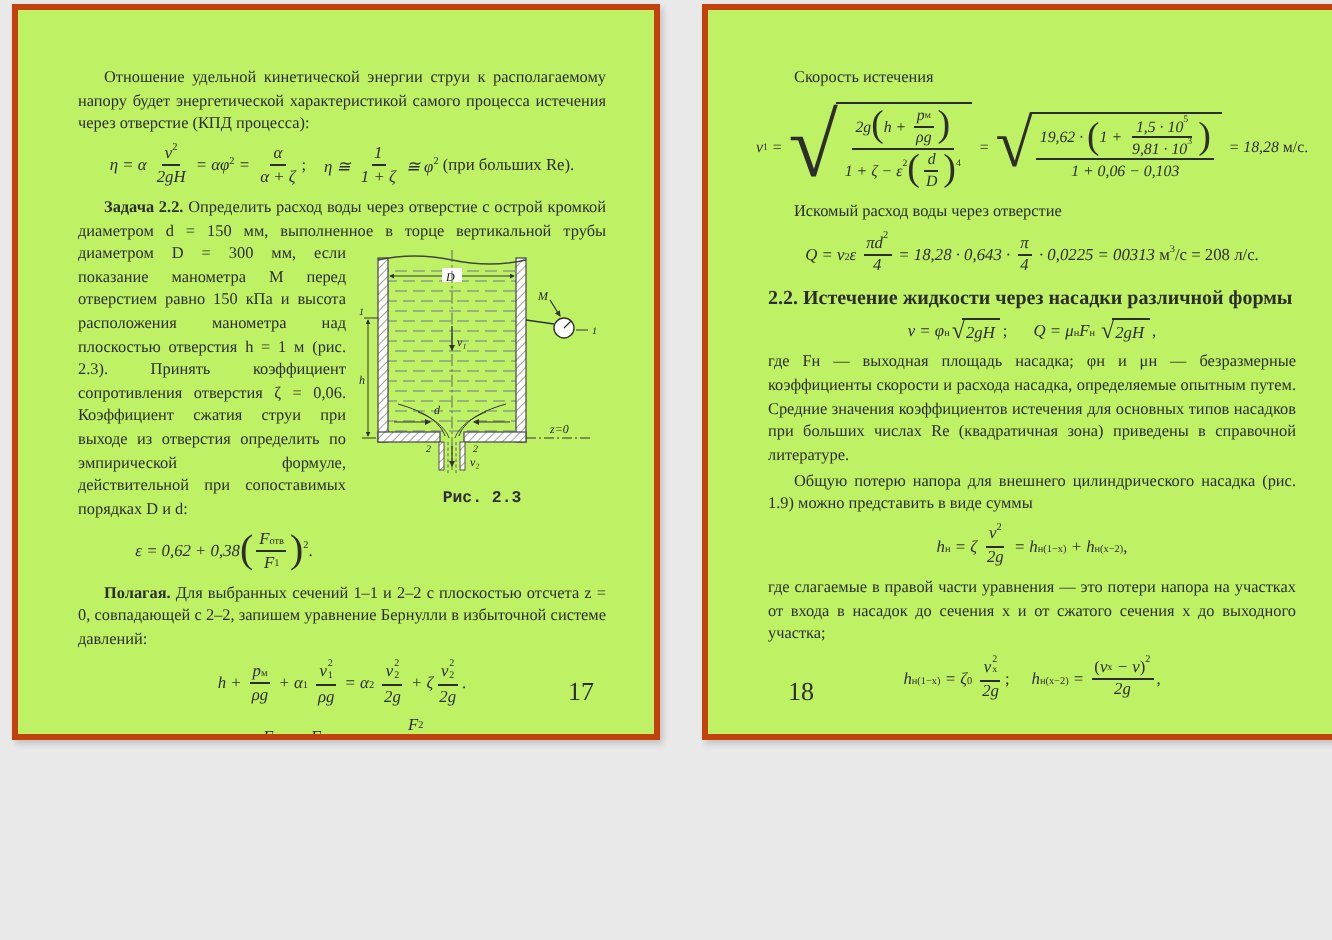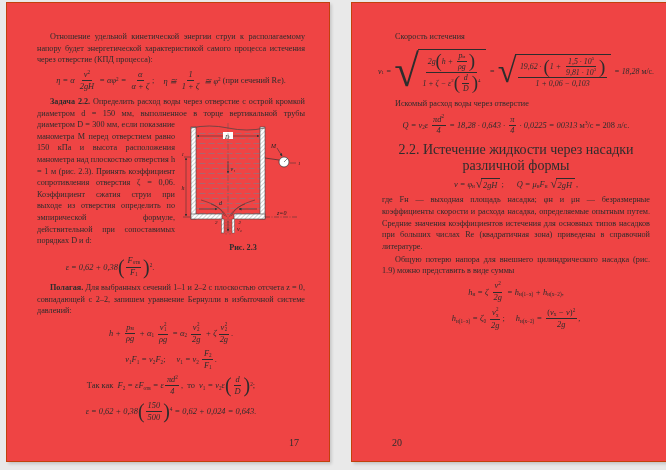--- a/index.html
+++ b/index.html
@@ -1,24 +1,24 @@
 <!DOCTYPE html>
 <html lang="ru"><head>
 <meta charset="utf-8">
 <style>
   html,body{margin:0;padding:0;background:#e9e9e9;}
   .canvas{width:666px;height:470px;position:relative;background:#e9e9e9;overflow:hidden;
           font-family:"Liberation Serif",serif;}
-  .page{position:absolute;top:2px;width:324px;height:460px;background:#ef4444;
-        border:1px solid #c2410c;box-shadow:1.5px 2px 3px rgba(0,0,0,.16);
+  .page{position:absolute;top:2px;width:324px;height:368px;background:#bef264;
+        border:3px solid #c2410c;box-shadow:1.5px 2px 3px rgba(0,0,0,.16);
         box-sizing:border-box;padding:28px 24px 0 30px;color:#2d2d2d;overflow:hidden;}
   .page-left{left:6px}.page-right{left:351px}
   .body{font-size:8.2px;line-height:11.6px;text-align:justify;margin:0 0 1.5px;}
   p.ind{text-indent:13px}
-  .sect{font-size:14px;font-weight:normal;text-align:center;margin:6px 0 4.5px;}
+  .sect{font-size:10px;font-weight:bold;text-align:left;margin:6px 0 4.5px;}
   .formula{display:flex;justify-content:center;align-items:center;font-size:8.4px;
            color:#2d2d2d;margin:4.5px 0;}
   .formula span{white-space:pre}
   .formula.small{font-size:7.9px;margin:6px 0 5px;}
   .fv{font-style:italic}.fu{font-style:normal}
   .fsup{position:relative;top:-0.42em;font-size:62%;font-style:normal;}
   .fsub{position:relative;top:0.34em;font-size:62%;font-style:normal;}
   .fss{display:inline-flex;flex-direction:column;align-items:flex-start;font-size:60%;
        line-height:1.15;margin-left:.5px;font-style:normal;}
   .frac{display:inline-flex;flex-direction:column;align-items:center;margin:0 1.5px;}
@@ -27,22 +27,22 @@
   .fnum{border-bottom:.8px solid #2d2d2d;padding-bottom:.5px}
   .fden{padding-top:.5px}
   .sqrt{display:inline-flex;align-items:center;margin:0 1px;}
   .rad{font-style:normal;line-height:.85;margin-right:-1px;}
   .sqc{display:inline-flex;align-items:center;border-top:.9px solid #2d2d2d;
        padding:1.5px 3px 0 1.5px;}
   .fp{font-style:normal;font-weight:300;line-height:.85;}
   .narrowL{width:146px}
   .clr{clear:both}
   .figblock{float:right;width:124px;margin:2px 0 3px 6px;text-align:center;text-indent:0;}
-  .figcap{display:block;font-weight:bold;font-size:8.2px;margin-top:1px;}
-  .pagenum{position:absolute;font-size:10px;color:#2d2d2d;}
+  .figcap{display:block;font-weight:bold;font-size:8.2px;margin-top:1px;font-family:Liberation Mono, monospace;}
+  .pagenum{position:absolute;font-size:13px;color:#2d2d2d;}
   .pn-left{right:30px;bottom:13px}.pn-right{left:40px;bottom:13px}
   svg text{font-family:"Liberation Serif",serif;font-style:italic;font-size:6px;fill:#222}
   svg text.sm{font-size:5px}
 </style>
 </head>
 <body>
 
 <div class="canvas">
 
   <section class="page page-left">
@@ -54,21 +54,21 @@
         <span class="fv"> = αφ</span>
         <span class="fsup">2</span>
         <span class="fv"> = </span>
         <span class="frac"><span class="fnum"><span class="fv">α</span></span><span class="fden"><span class="fv">α + ζ</span></span></span>
         <span class="fu">;</span>
         <span style="display: inline-block; width: 9px;"></span>
         <span class="fv">η ≅ </span>
         <span class="frac"><span class="fnum"><span class="fv">1</span></span><span class="fden"><span class="fv">1 + ζ</span></span></span>
         <span class="fv"> ≅ φ</span>
         <span class="fsup">2</span>
-        <span class="fu"> (при сечений Re).</span>
+        <span class="fu"> (при больших Re).</span>
       </div>
 
     <p class="body ind">
       <b>Задача 2.2.</b><span> Определить расход воды через отверстие с острой кромкой диаметром d = 150 мм, выполненное в торце вертикальной </span><span class="figblock"><svg width="124" height="116" viewBox="0 0 124 116">
           <defs>
             <pattern id="hh" width="3" height="3" patternUnits="userSpaceOnUse" patternTransform="rotate(45)">
               <rect width="3" height="3" fill="#ffffff"></rect>
               <line x1="0" y1="0" x2="0" y2="3" stroke="#8a8a8a" stroke-width="0.8"></line>
             </pattern>
             <pattern id="wv" width="9" height="10" patternUnits="userSpaceOnUse">
@@ -277,32 +277,33 @@
         <span class="fv"> = ζ</span>
         <span style="display: inline-block; width: 2px;"></span>
         <span class="frac"><span class="fnum"><span class="fv">v</span><span class="fsup">2</span></span><span class="fden"><span class="fv">2g</span></span></span>
         <span class="fv"> = h</span>
         <span class="fsub">н(1−x)</span>
         <span class="fv"> + h</span>
         <span class="fsub">н(x−2)</span>
         <span class="fu">,</span>
       </div>
 
+    <p class="body">где слагаемые в правой части уравнения — это потери напора на участках от входа в насадок до сечения x и от сжатого сечения x до выходного участка;</p>
 
     <div class="formula">
         <span class="fv">h</span>
         <span class="fsub">н(1−x)</span>
         <span class="fv"> = ζ</span>
         <span class="fsub">0</span>
         <span style="display: inline-block; width: 2px;"></span>
         <span class="frac"><span class="fnum"><span class="fv">v</span><span class="fss"><span>2</span><span>x</span></span></span><span class="fden"><span class="fv">2g</span></span></span>
         <span class="fu">;</span>
         <span style="display: inline-block; width: 11px;"></span>
         <span class="fv">h</span>
         <span class="fsub">н(x−2)</span>
         <span class="fv"> = </span>
         <span class="frac"><span class="fnum"><span class="fu">(</span><span class="fv">v</span><span class="fsub">x</span><span class="fv"> − v</span><span class="fu">)</span><span class="fsup">2</span></span><span class="fden"><span class="fv">2g</span></span></span>
         <span class="fu">,</span>
       </div>
 
-    <div class="pagenum pn-right">20</div>
+    <div class="pagenum pn-right">18</div>
   </section>
 </div>
 
 </body></html>

